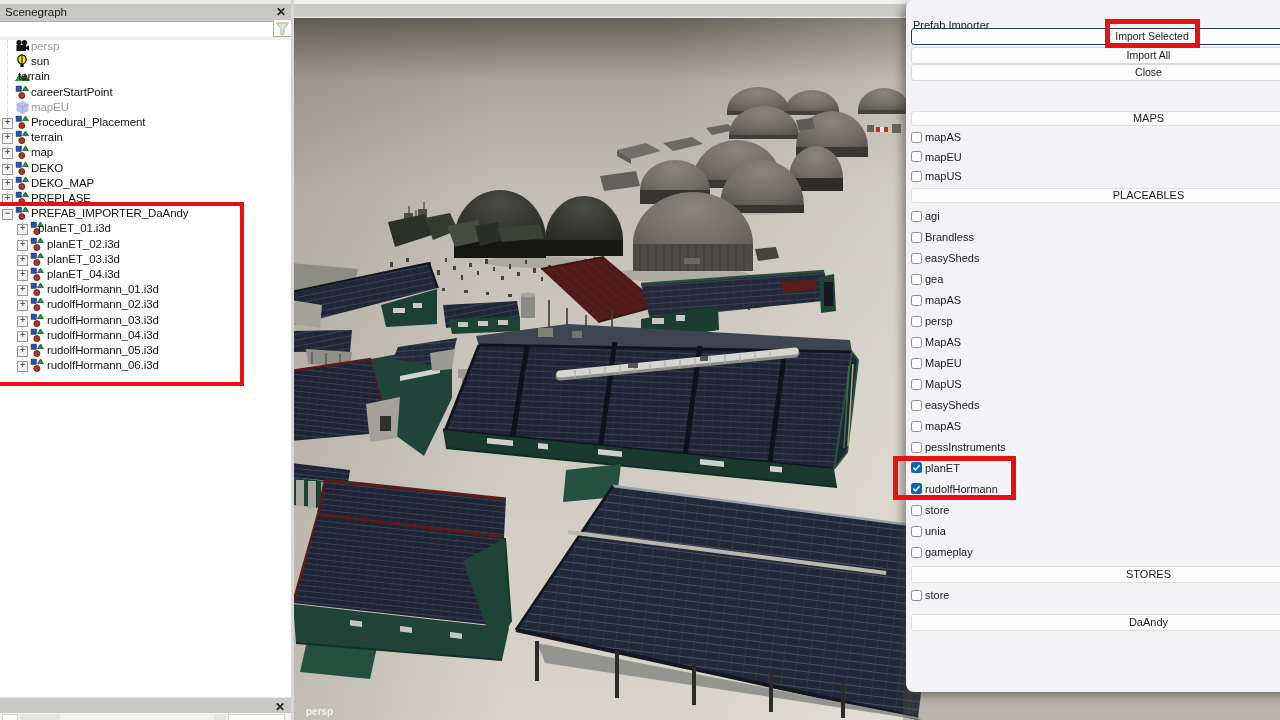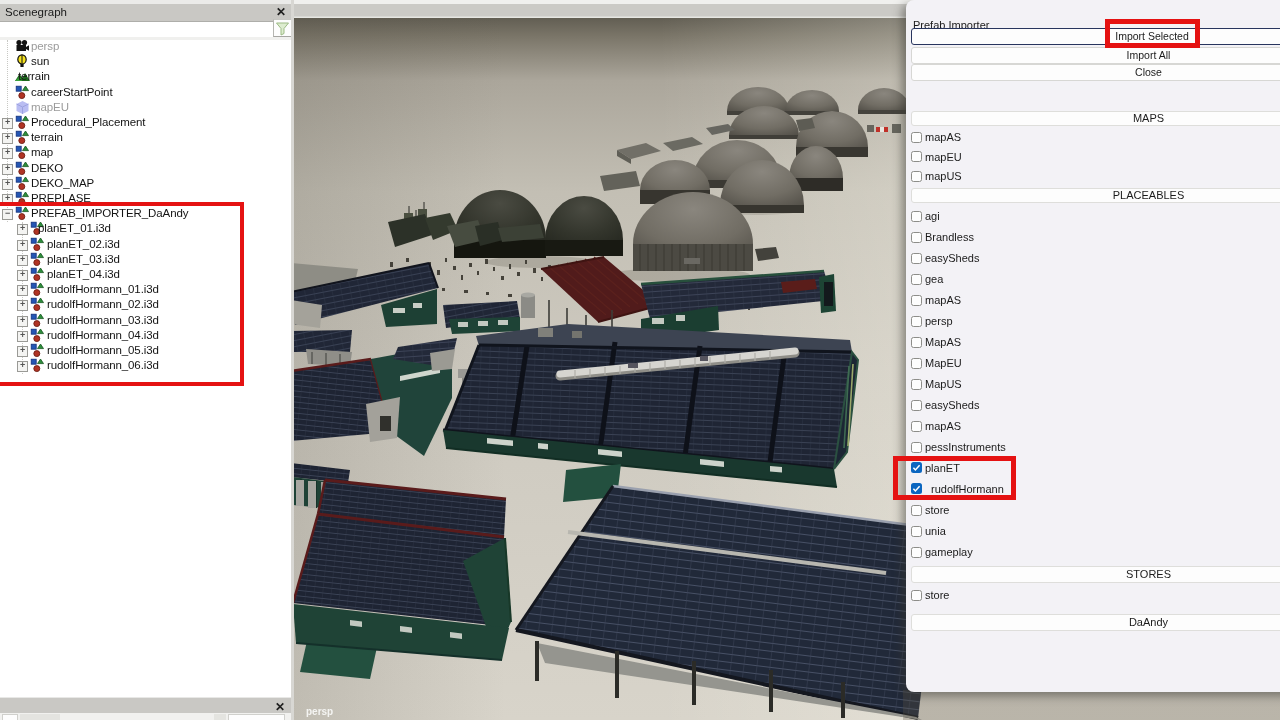--- a/index.html
+++ b/index.html
@@ -643,21 +643,21 @@
       <div class="cbrow" style="top:462px;">
         <div class="cbc"><svg width="11" height="11" viewBox="0 0 11 11">
             <path d="M2.4 5.7l2 2.2 4.2-4.6" stroke="#fff" stroke-width="1.5" fill="none"></path>
           </svg></div>
         <div class="t" style="left:14px;">planET</div>
       </div>
       <div class="cbrow" style="top:483px;">
         <div class="cbc"><svg width="11" height="11" viewBox="0 0 11 11">
             <path d="M2.4 5.7l2 2.2 4.2-4.6" stroke="#fff" stroke-width="1.5" fill="none"></path>
           </svg></div>
-        <div class="t" style="left:20px;">rudolfHormann</div>
+        <div class="t" style="left:14px;">rudolfHormann</div>
       </div>
       <div class="cbrow" style="top:504px;">
         <div class="cb"></div>
         <div class="t">store</div>
       </div>
       <div class="cbrow" style="top:525px;">
         <div class="cb"></div>
         <div class="t">unia</div>
       </div>
       <div class="cbrow" style="top:546px;">

